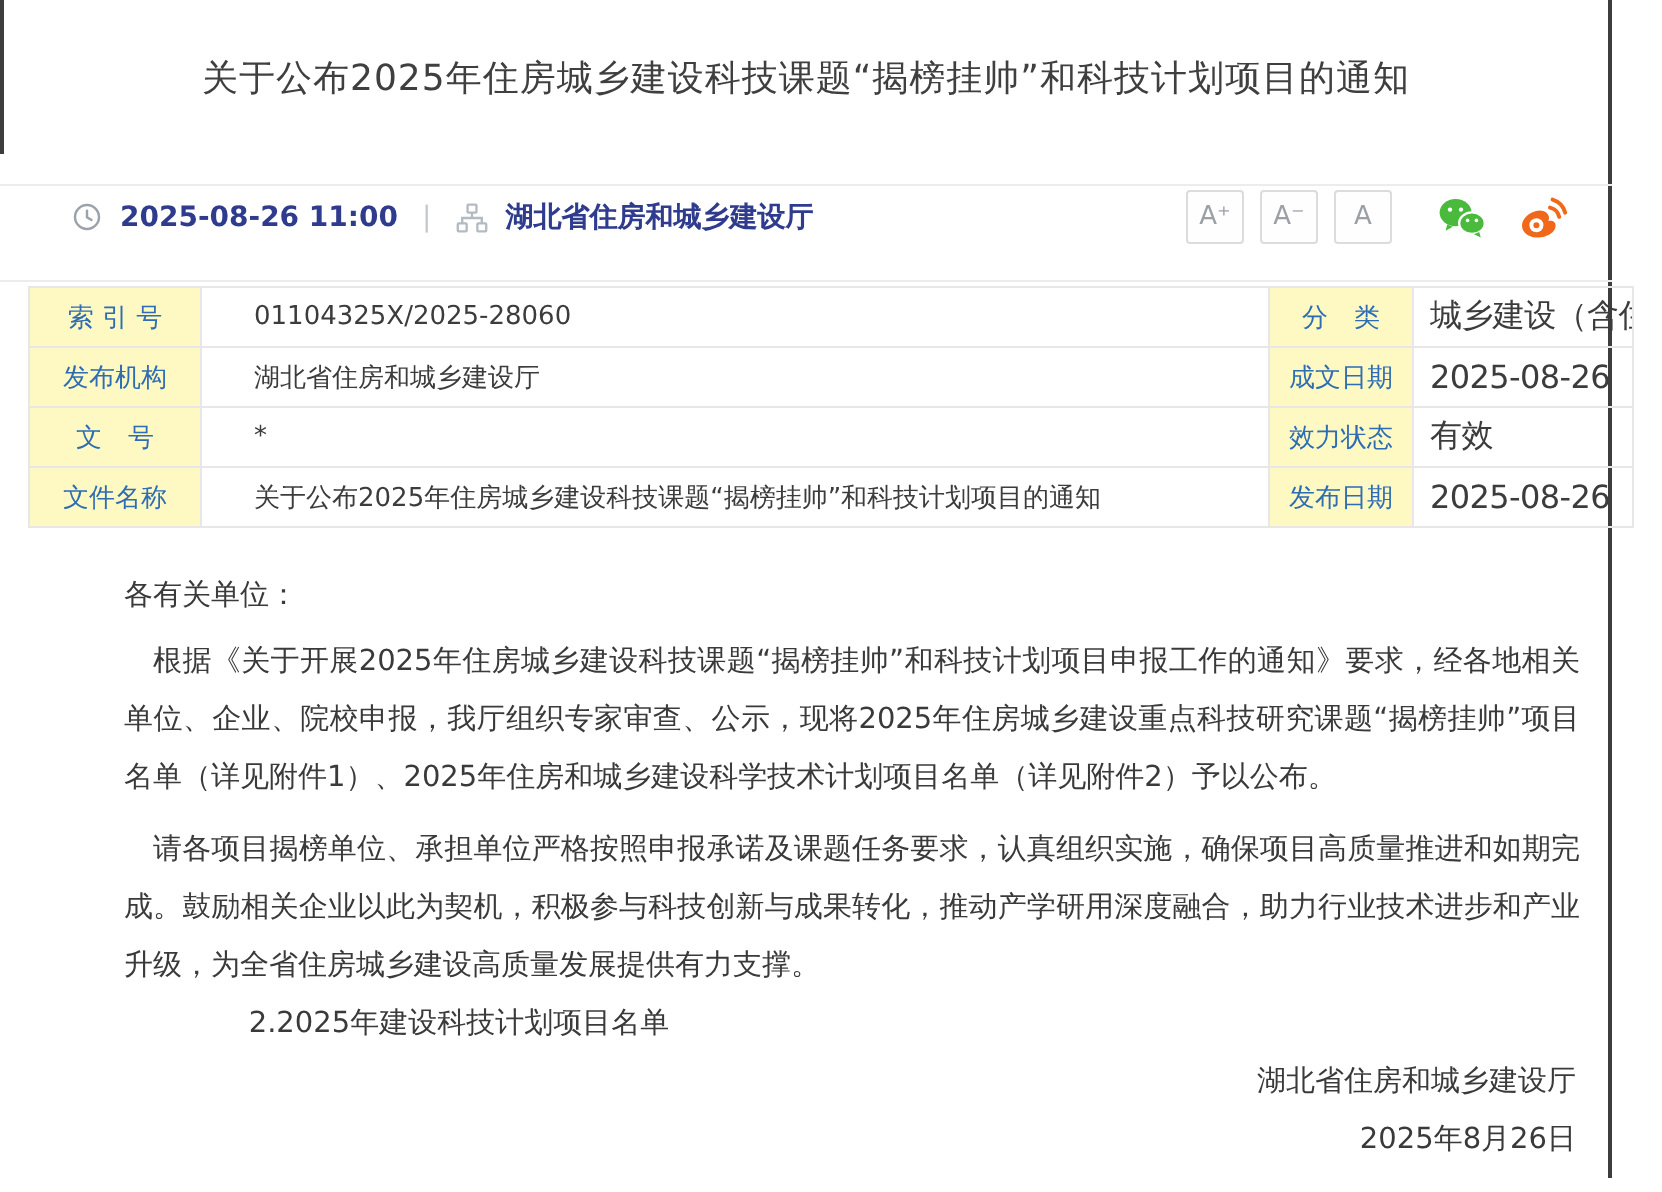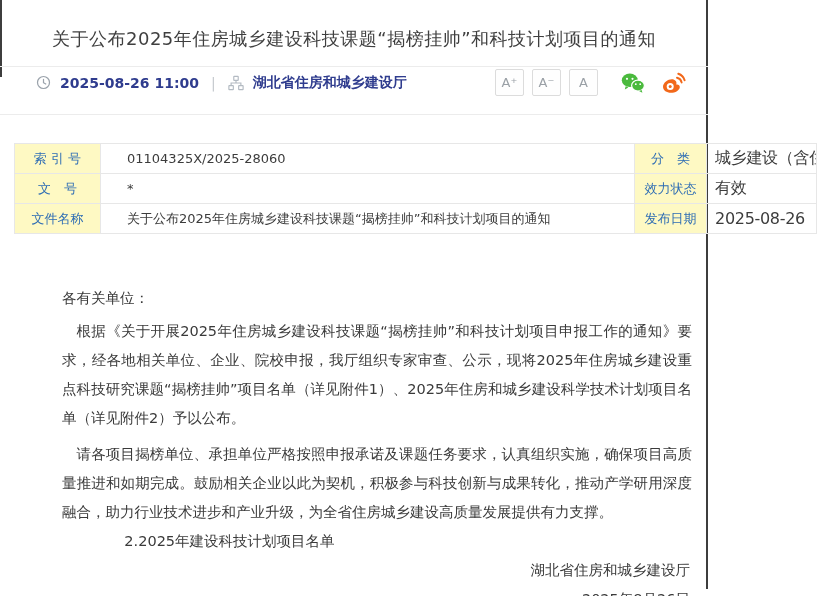--- a/index.html
+++ b/index.html
@@ -3,33 +3,33 @@
 <meta charset="utf-8">
 <style>
   html, body { margin: 0; padding: 0; }
   body {
     width: 831px; height: 596px;
     background: #ffffff;
     font-family: "DejaVu Sans", "Liberation Sans", sans-serif;
     overflow: hidden;
     position: relative;
   }
-  .page { position: relative; width: 708px; height: 596px; background: #fff; }
+  .page { position: relative; width: 806px; height: 596px; background: #fff; }
 
   
   .frame-left  { position: absolute; left: 0; top: 0; width: 2px; height: 77px; background: #3d3d3d; }
   .frame-right { position: absolute; right: 0; top: 0; width: 2px; height: 589px; background: #3d3d3d; }
 
   
   .title-sec { position: absolute; top: 0; left: 0; right: 0; height: 78px;
                display: flex; align-items: center; justify-content: center; }
   .title-sec h1 { margin: 0; font-size: 18px; font-weight: 500; color: #3f3f3f; letter-spacing: 0.5px; }
 
   
-  .meta-sec { position: absolute; top: 66px; left: 0; right: 0; height: 49px;
+  .meta-sec { position: absolute; top: 92px; left: 0; right: 0; height: 49px;
               border-top: 1px solid #ececec; border-bottom: 1px solid #ececec;
               box-sizing: border-box; display: flex; align-items: center;
               justify-content: space-between; padding: 0 22px 16px 36px; }
   .meta-left { display: flex; align-items: center; gap: 9px; }
   .meta-date, .meta-source { color: #2f3c8e; font-size: 14px; font-weight: 600; }
   .meta-source { cursor: pointer; text-decoration: none; }
   .meta-sep { color: #c5c9ce; font-size: 14px; padding: 0 3px; }
   .icon { display: inline-flex; align-items: center; }
 
   .meta-right { display: flex; align-items: center; gap: 8px; }
@@ -130,20 +130,26 @@
         <col style="width:110px">
       </colgroup>
     <tbody>
       <tr>
         <td class="lbl">索 引 号</td>
         <td class="val">01104325X/2025-28060</td>
         <td class="lbl">分　类</td>
         <td class="val val2">城乡建设（含住房）</td>
       </tr>
       <tr>
+        <td class="lbl">发布机构</td>
+        <td class="val">湖北省住房和城乡建设厅</td>
+        <td class="lbl">成文日期</td>
+        <td class="val val2">2025-08-26</td>
+      </tr>
+      <tr>
         <td class="lbl">文　号</td>
         <td class="val">*</td>
         <td class="lbl">效力状态</td>
         <td class="val val2">有效</td>
       </tr>
       <tr>
         <td class="lbl">文件名称</td>
         <td class="val">关于公布2025年住房城乡建设科技课题“揭榜挂帅”和科技计划项目的通知</td>
         <td class="lbl">发布日期</td>
         <td class="val val2">2025-08-26</td>

